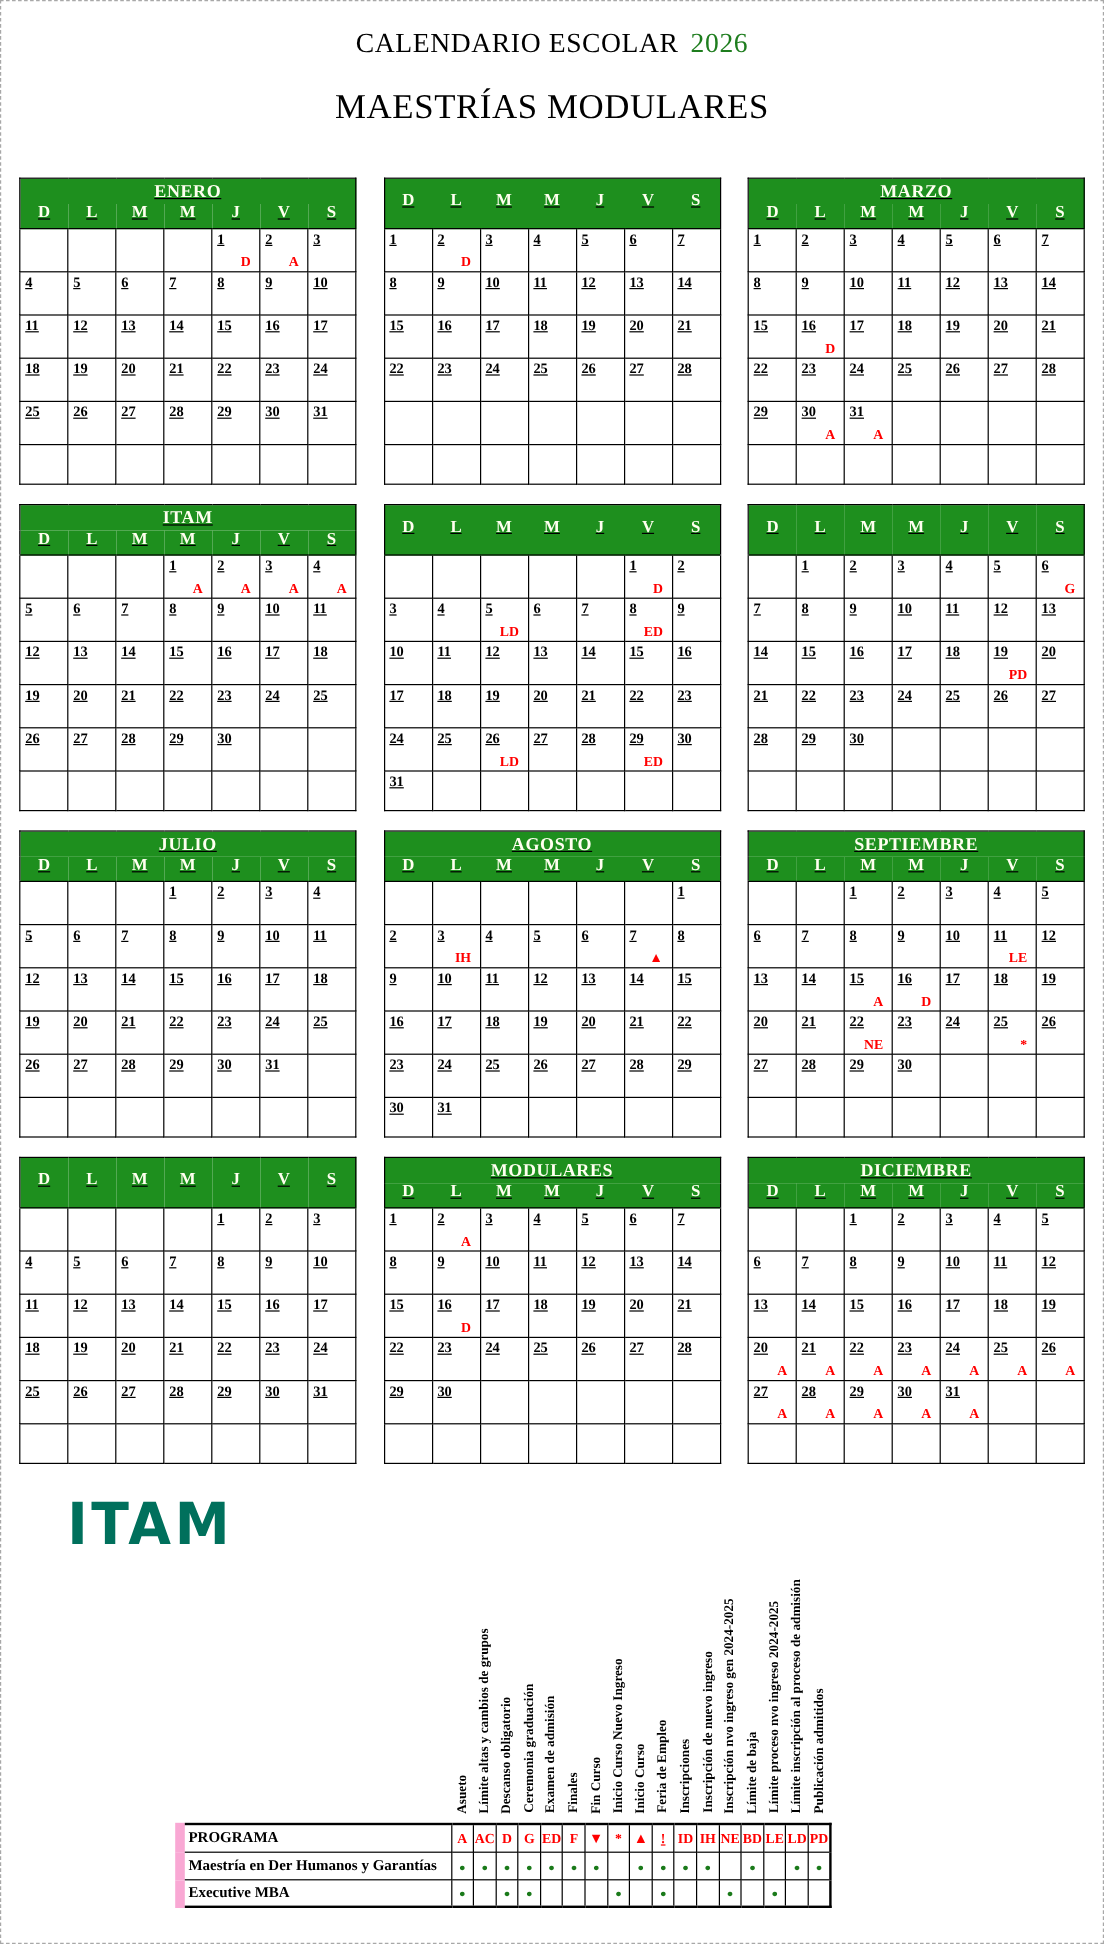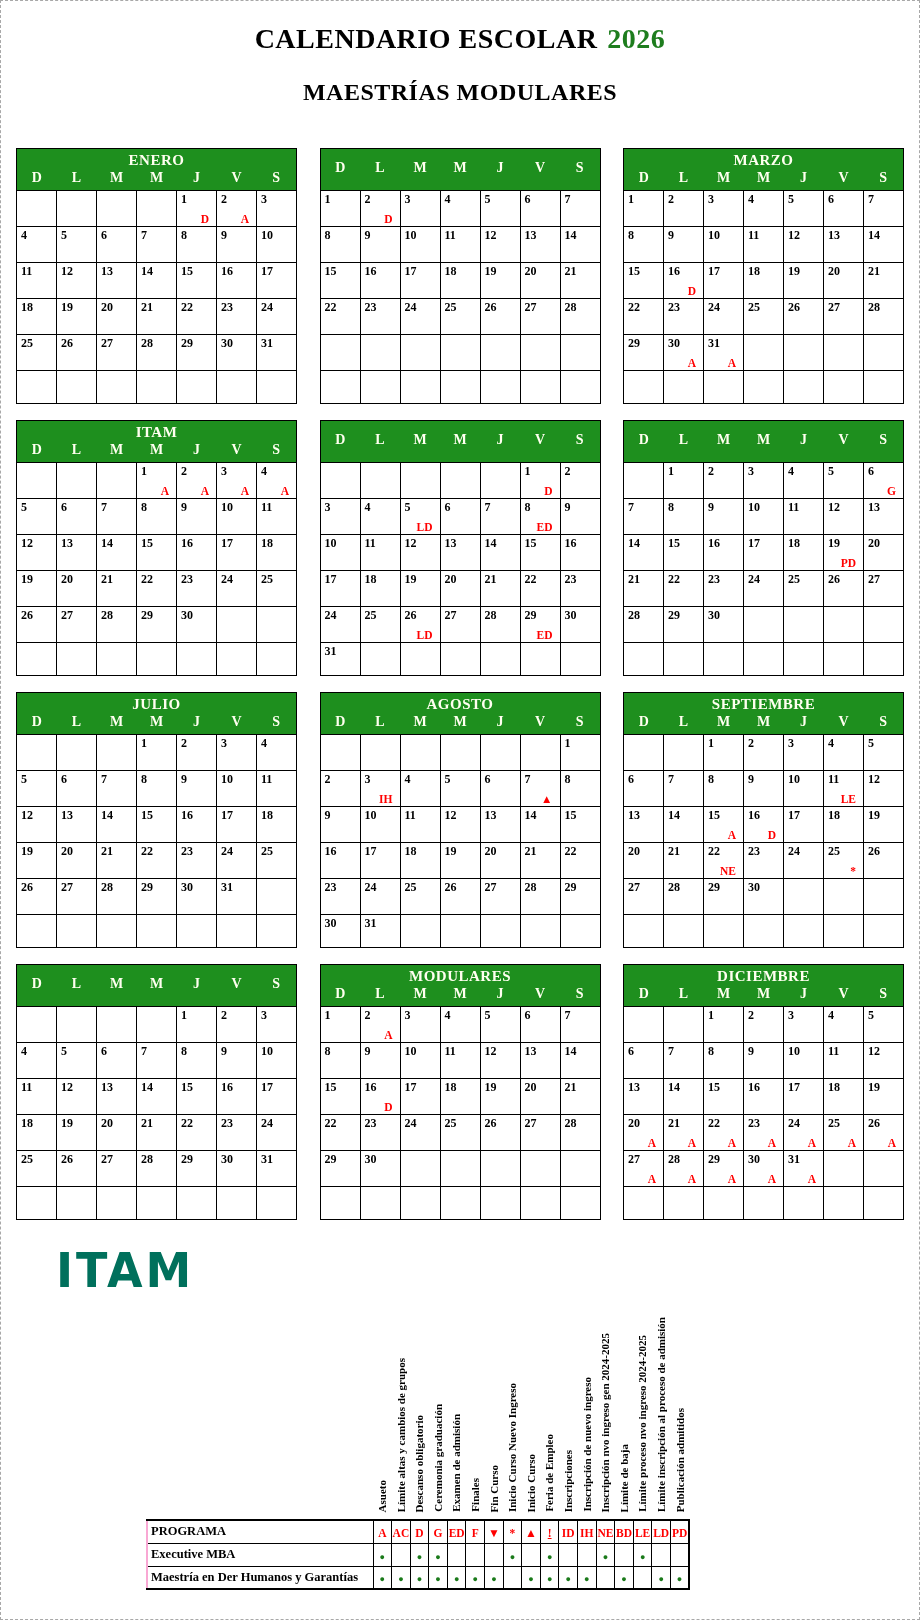--- a/index.html
+++ b/index.html
@@ -3,43 +3,43 @@
 <meta charset="utf-8">
 <style>
   :root{
     --green:#1e8f1e; --yeargreen:#1e7d1e; --red:#ff0000;
     --dotgreen:#1a7a1a; --teal:#00705c; --ivory:#fffff0;
   }
   *{box-sizing:border-box;margin:0;padding:0;}
   body{width:922px;height:1622px;background:#fff;font-family:"Liberation Serif","DejaVu Serif",serif;color:#000;overflow:hidden;}
   .page{width:920px;height:1620px;border:1px dashed #a8a8a8;padding-top:22px;position:relative;background:#fff;}
   .titles{text-align:center;}
-  .main-title{font-size:28px;font-weight:bold;letter-spacing:.5px;}
+  .main-title{font-size:23px;font-weight:normal;letter-spacing:.5px;}
   .main-title .year{color:var(--yeargreen);margin-left:10px;}
-  .subtitle{font-size:24px;font-weight:bold;margin-top:24px;letter-spacing:.5px;}
+  .subtitle{font-size:29px;font-weight:normal;margin-top:24px;letter-spacing:.5px;}
   .cal-grid{margin:42px 15px 0 15px;display:grid;grid-template-columns:repeat(3,281px);justify-content:space-between;row-gap:16px;}
-  table.cal{border-collapse:collapse;table-layout:fixed;width:281px;border:1px solid #000;}
+  table.cal{border-collapse:collapse;table-layout:fixed;width:281px;border:1px solid #000;text-decoration:underline;}
   table.cal th.mname{background:var(--green);color:var(--ivory);font-size:15px;font-weight:bold;text-align:center;padding:3px 0 1px;letter-spacing:.5px;}
   table.cal th.dh{background:var(--green);color:var(--ivory);font-size:14px;font-weight:bold;text-align:center;padding:0 0 4px;border-bottom:1px solid #000;}
   table.cal td{border:1px solid #000;vertical-align:top;position:relative;height:36px;padding:0;}
   table.cal tr:last-child td{height:33px;}
   .dnum{display:block;padding:1px 0 0 4px;font-weight:bold;font-size:12px;}
   .ann{position:absolute;bottom:1px;right:7px;color:var(--red);font-weight:bold;font-size:11.5px;line-height:12px;}
   .legend-row{position:relative;margin-top:12px;height:356px;}
   .itam-logo{position:absolute;left:55px;top:18px;color:var(--teal);font-family:"DejaVu Sans","Liberation Sans",sans-serif;font-weight:bold;font-size:46px;letter-spacing:3px;transform:scaleY(1.05);line-height:40px;}
   table.legend{border-collapse:collapse;table-layout:fixed;margin-left:145px;}
   table.legend col.namecol{width:226px;}
   table.legend col.codecol{width:18.6px;}
   tr.rot-row td{border:none;height:288px;vertical-align:bottom;padding:0 0 3px 0;}
   .rot{display:inline-block;writing-mode:vertical-rl;transform:rotate(180deg);white-space:nowrap;font-weight:bold;font-size:11px;line-height:18.6px;}
   tr.data-row td{border:1px solid #000;height:23px;text-align:center;vertical-align:middle;}
   tr.data-row td.namecell{text-align:left;font-weight:bold;font-size:12.5px;padding-left:3px;}
   tr.prog-head td{border-top:2px solid #000;}
   tr.data-row:last-child td{border-bottom:2px solid #000;}
-  tr.data-row td:first-child{border-left:2px solid #f9a8d4;}
+  tr.data-row td:first-child{border-left:8px solid #f9a8d4;}
   tr.data-row td:last-child{border-right:2px solid #000;}
   .lcode{color:var(--red);font-weight:bold;font-size:11.5px;}
   .lcode.sym{font-size:12px;}
   .lcode.bang{text-decoration:underline;}
   .dot{color:var(--dotgreen);font-size:9px;line-height:9px;}
 </style>
 </head>
 <body>
 
 <div class="page">
@@ -1705,55 +1705,55 @@
             <td><span class="lcode bang">!</span></td>
             <td><span class="lcode">ID</span></td>
             <td><span class="lcode">IH</span></td>
             <td><span class="lcode">NE</span></td>
             <td><span class="lcode">BD</span></td>
             <td><span class="lcode">LE</span></td>
             <td><span class="lcode">LD</span></td>
             <td><span class="lcode">PD</span></td>
           </tr>
           <tr class="data-row">
+            <td class="namecell">Maestría en Der Humanos y Garantías</td>
+            <td><span class="dot">●</span></td>
+            <td><span class="dot">●</span></td>
+            <td><span class="dot">●</span></td>
+            <td><span class="dot">●</span></td>
+            <td><span class="dot">●</span></td>
+            <td><span class="dot">●</span></td>
+            <td><span class="dot">●</span></td>
+            <td></td>
+            <td><span class="dot">●</span></td>
+            <td><span class="dot">●</span></td>
+            <td><span class="dot">●</span></td>
+            <td><span class="dot">●</span></td>
+            <td></td>
+            <td><span class="dot">●</span></td>
+            <td></td>
+            <td><span class="dot">●</span></td>
+            <td><span class="dot">●</span></td>
+          </tr>
+          <tr class="data-row">
             <td class="namecell">Executive MBA</td>
             <td><span class="dot">●</span></td>
             <td></td>
             <td><span class="dot">●</span></td>
             <td><span class="dot">●</span></td>
             <td></td>
             <td></td>
             <td></td>
             <td><span class="dot">●</span></td>
             <td></td>
             <td><span class="dot">●</span></td>
             <td></td>
             <td></td>
             <td><span class="dot">●</span></td>
             <td></td>
             <td><span class="dot">●</span></td>
             <td></td>
             <td></td>
-          </tr>
-          <tr class="data-row">
-            <td class="namecell">Maestría en Der Humanos y Garantías</td>
-            <td><span class="dot">●</span></td>
-            <td><span class="dot">●</span></td>
-            <td><span class="dot">●</span></td>
-            <td><span class="dot">●</span></td>
-            <td><span class="dot">●</span></td>
-            <td><span class="dot">●</span></td>
-            <td><span class="dot">●</span></td>
-            <td></td>
-            <td><span class="dot">●</span></td>
-            <td><span class="dot">●</span></td>
-            <td><span class="dot">●</span></td>
-            <td><span class="dot">●</span></td>
-            <td></td>
-            <td><span class="dot">●</span></td>
-            <td></td>
-            <td><span class="dot">●</span></td>
-            <td><span class="dot">●</span></td>
           </tr>
         </tbody>
       </table>
   </div>
 </div>
 
 </body></html>

